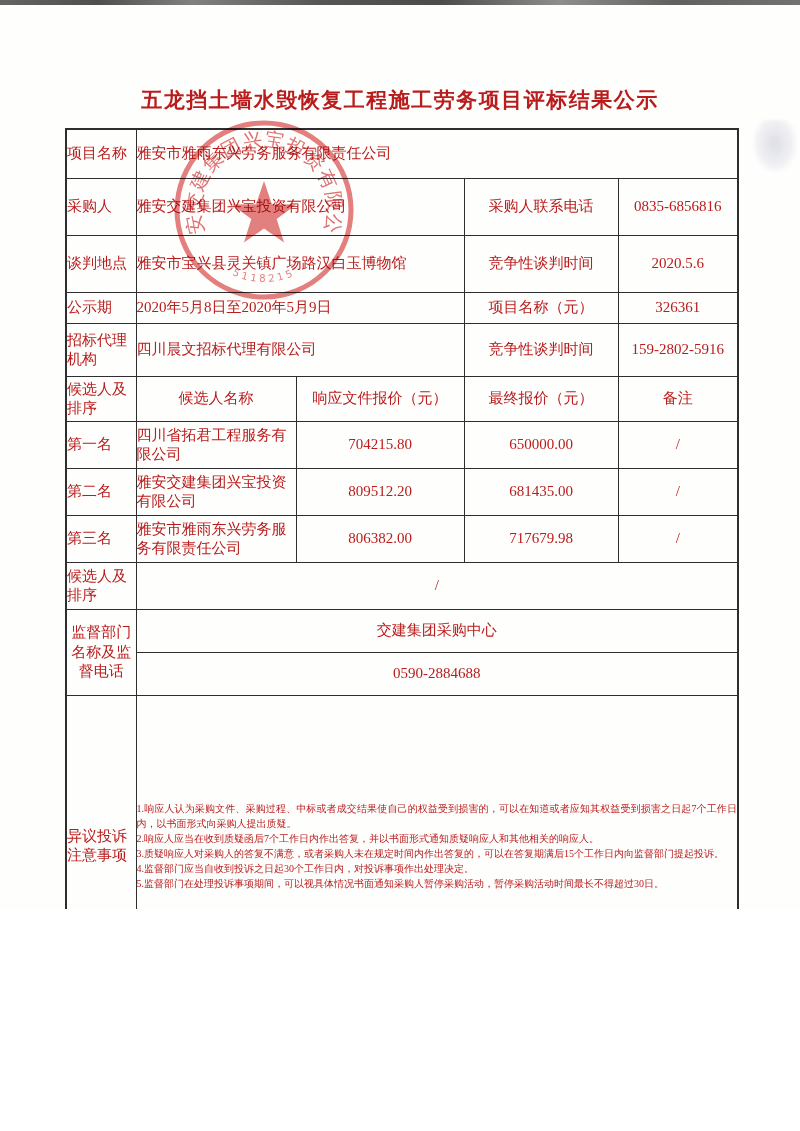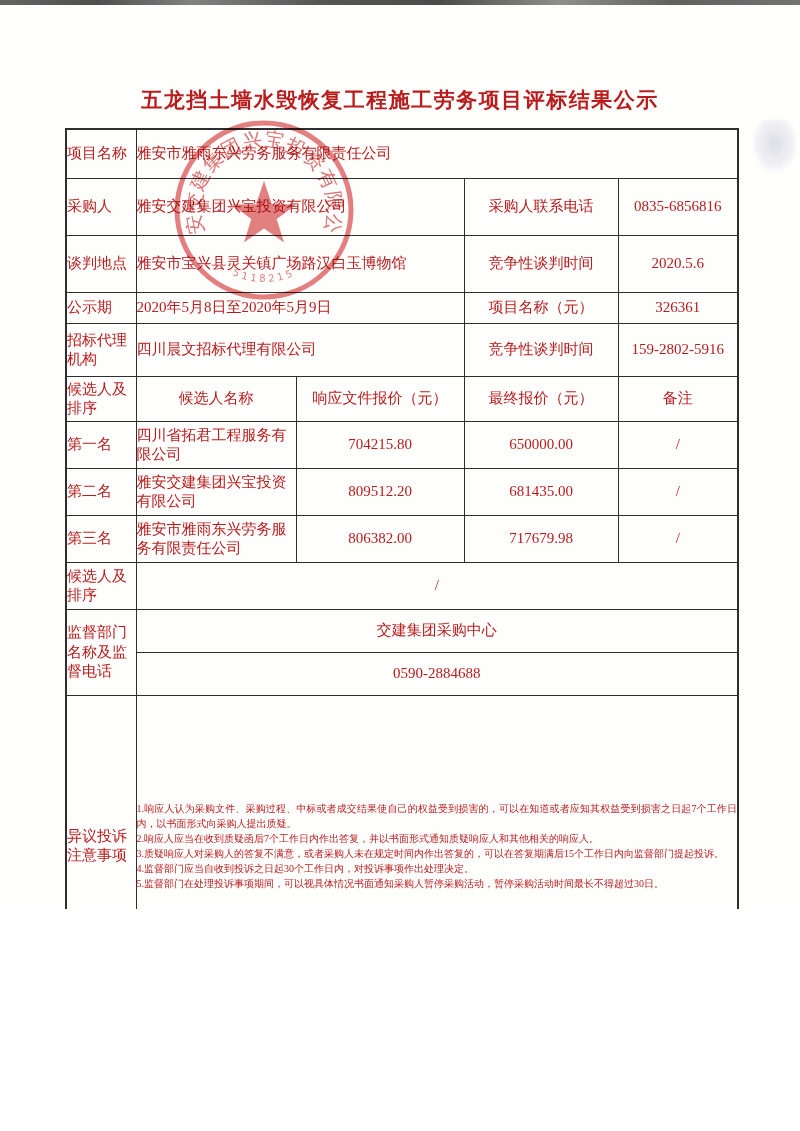--- a/index.html
+++ b/index.html
@@ -29,21 +29,21 @@
     border-collapse:collapse;table-layout:fixed;font-size:15px;
     border:2px solid #2e2e2e;
   }
   .doc-table td{
     border:1px solid #2e2e2e;padding:2px 0;vertical-align:middle;line-height:1.3;
     overflow:hidden;
   }
   .lab{padding-left:4px;}
   .val{padding-left:7px;}
   .c{text-align:center;}
-  .sup-lab{text-align:left;padding:0 2px;margin-left:25px;}
+  .sup-lab{text-align:center;padding:0 2px;margin-left:25px;}
   .r1 td{height:44px}.r2 td{height:52px}.r3 td{height:52px}.r4 td{height:26px}
   .r5 td{height:48px}.r6 td{height:40px}.r7 td,.r8 td,.r9 td{height:42px}
   .r10 td{height:42px}.r11a td{height:38px}.r11b td{height:38px}
   .r12 td{height:296px}.r13 td{height:52px}
   .objection-cell{vertical-align:middle;padding:8px 12px 42px 12px;}
   .objection-cell p{margin:0;line-height:1.5;font-size:10px;text-align:justify;}
   .sig-cell{padding-left:8px;}
   .sig-wrap{display:flex;align-items:flex-start;}
   .sig-label{line-height:52px;white-space:nowrap;}
   .sig-svg{margin-left:6px;margin-top:10px;}

